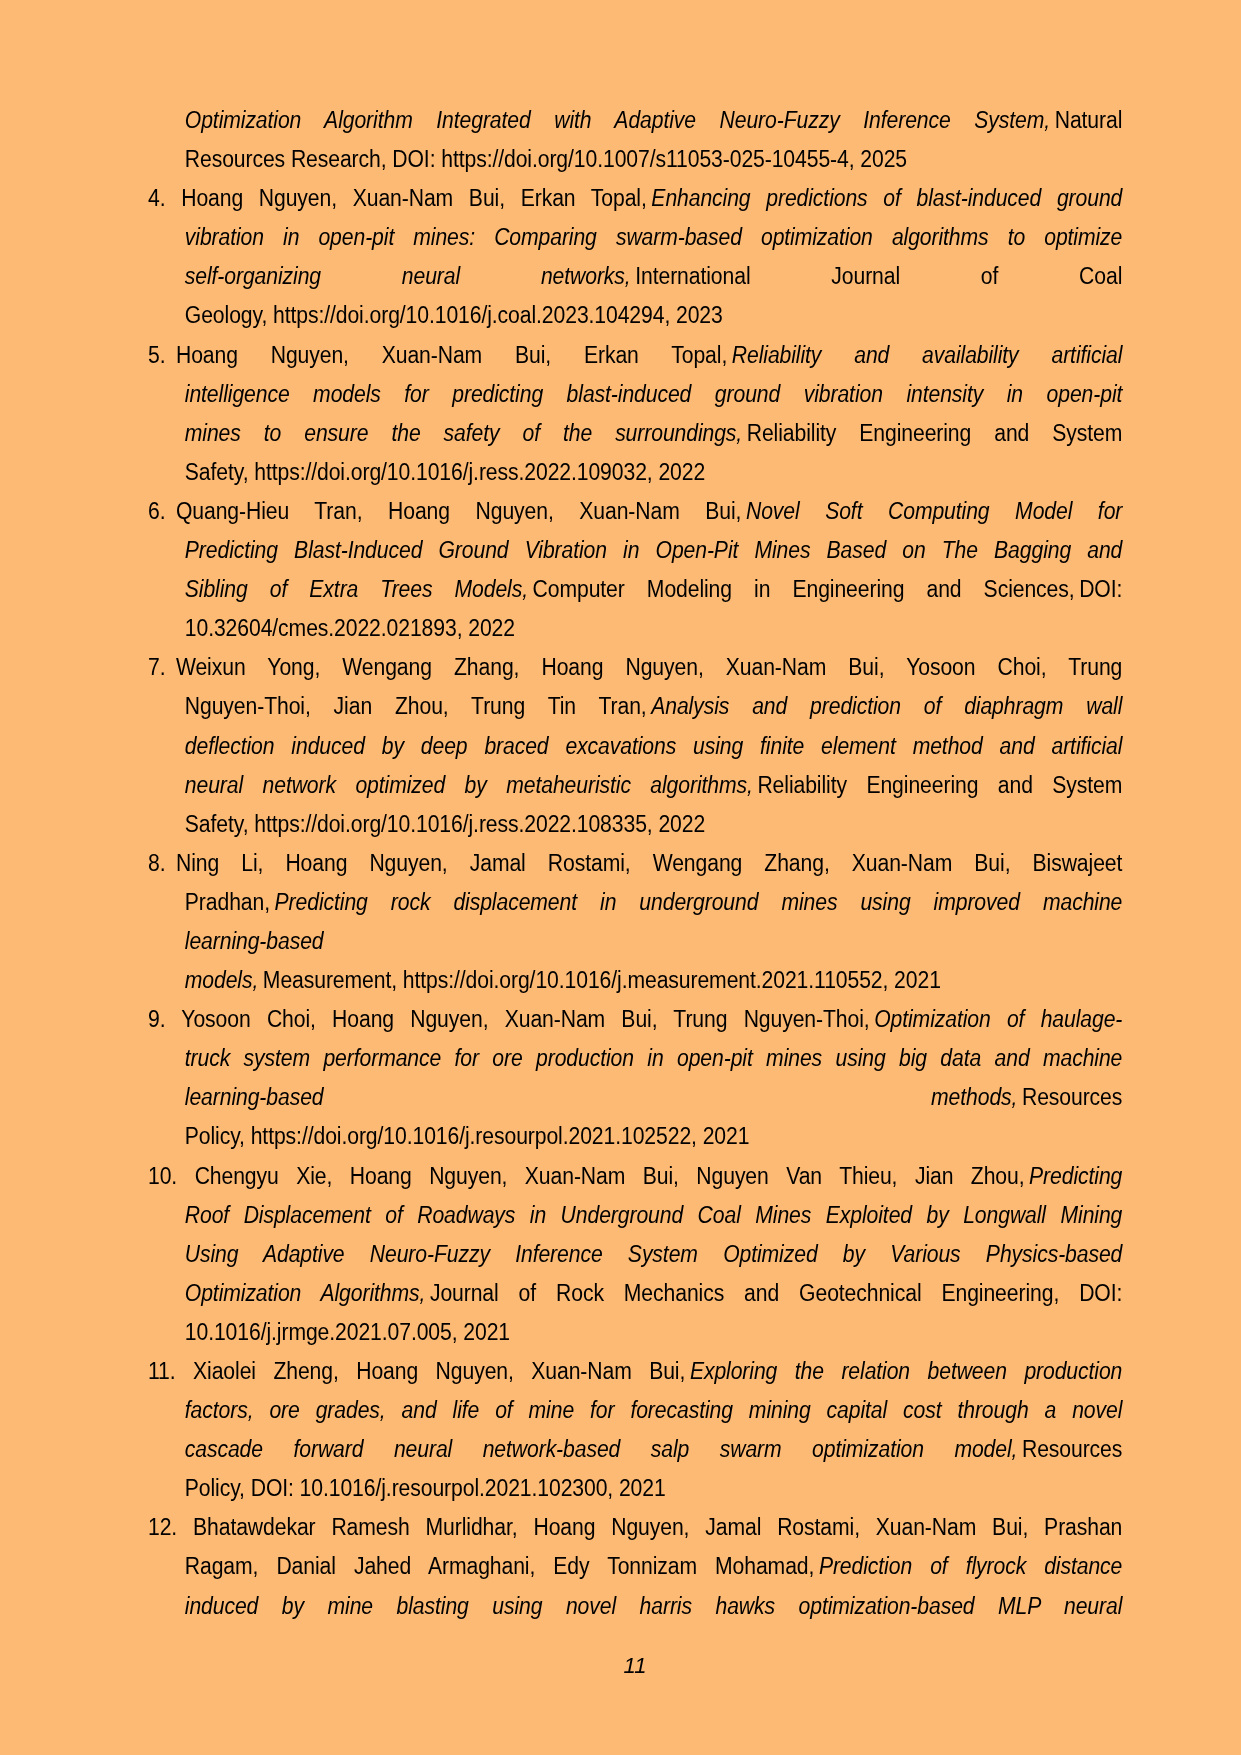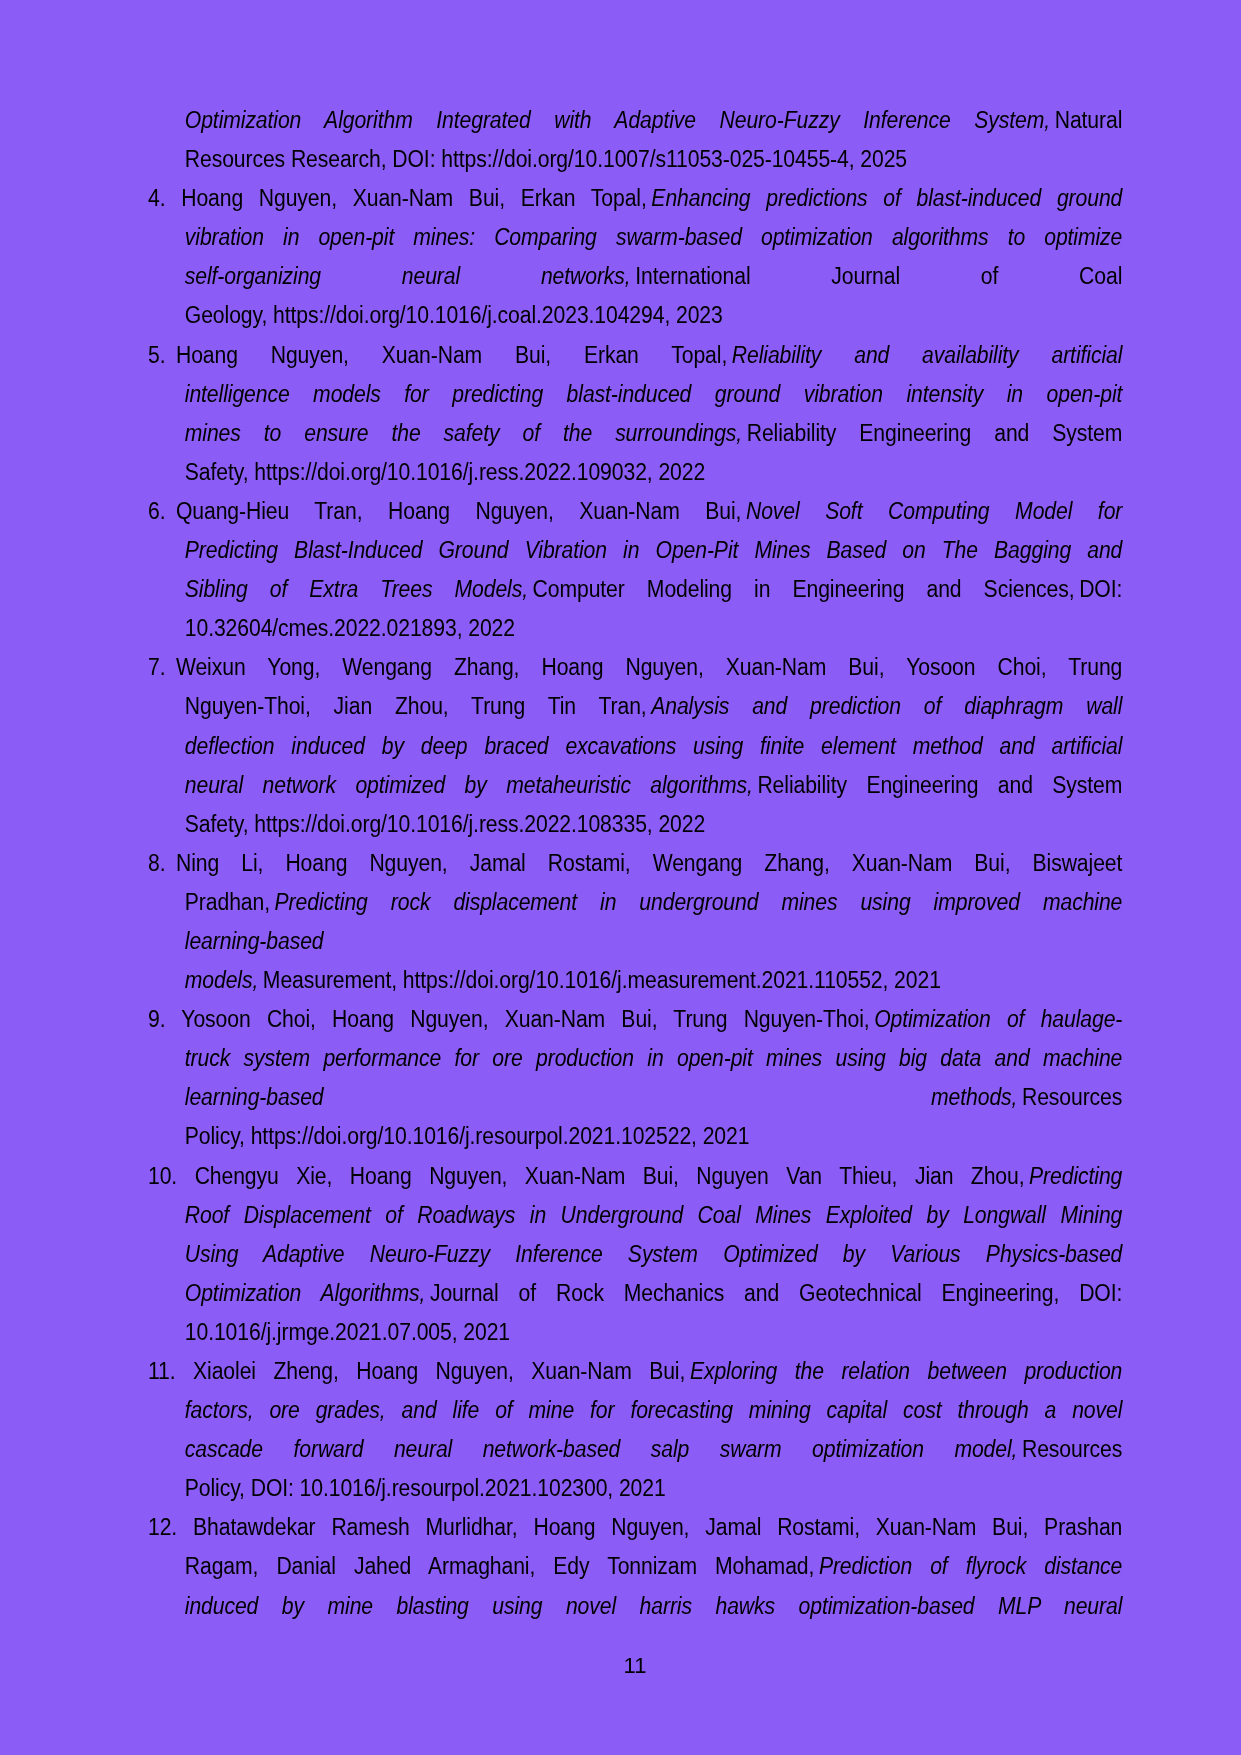--- a/index.html
+++ b/index.html
@@ -1,36 +1,36 @@
 <!DOCTYPE html>
 <html><head>
 <meta charset="utf-8">
 <style>
   html,body { margin:0; padding:0; }
   body {
     width:1241px; height:1755px; background:#ffffff; color:#000;
     font-family:"Liberation Sans", sans-serif; position:relative; overflow:hidden;
   }
-  .page { position:absolute; inset:0; background:#8b5cf6; }
+  .page { position:absolute; inset:0; background:#fdba74; }
   .content {
     position:absolute; left:148px; top:101px; width:1059px;
     transform:scaleX(0.92); transform-origin:0 0;
     font-size:23px; letter-spacing:-0.1px; line-height:39.1px;
   }
   .ref { padding-left:40px; }
   .line { min-height:39.1px; }
   .line.j { text-align:justify; text-align-last:justify; -moz-text-align-last:justify; text-justify:inter-word; }
   .line.l { text-align:left; }
   .line.b { display:flex; justify-content:space-between; }
   .line.n { margin-left:-40px; }
   .it { font-style:italic; }
   .gp { display:inline-block; width:5px; }
   .pagenum {
     position:absolute; left:148px; top:1646px; width:974px;
-    text-align:center; font-size:22px; line-height:39px;
+    text-align:center; font-size:22px; line-height:39px;font-style:italic;
   }
 </style>
 </head>
 <body>
 
 <div class="page">
   <div class="content" id="reference-list">
       <div class="ref">
         <div class="line j"><span class="it">Optimization Algorithm Integrated with Adaptive Neuro-Fuzzy Inference System,</span><span class="gp"></span><span class="rg">Natural</span></div>
         <div class="line l"><span class="rg">Resources Research, DOI: https://doi.org/10.1007/s11053-025-10455-4, 2025</span></div>

